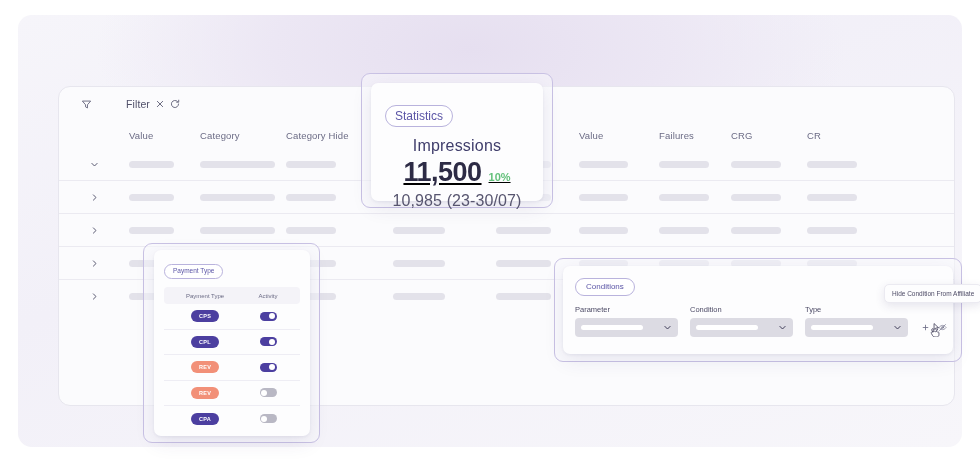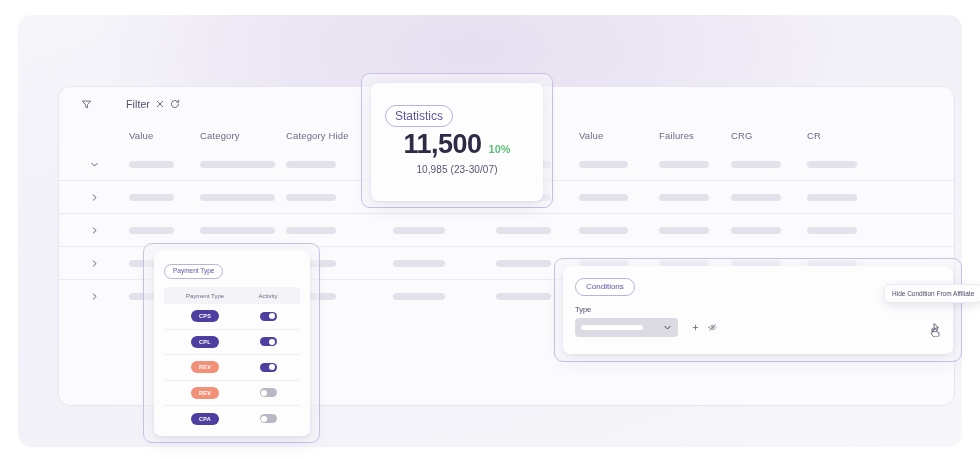--- a/index.html
+++ b/index.html
@@ -105,29 +105,29 @@
     padding: 10px 14px;
   }
   #stats-card .pill { font-size: 12px; padding: 4px 9px; margin-top: 12px; }
   .stat-title {
     margin-top: 10px;
     font-size: 16px; color: #3f3d6b; font-weight: 400;
     text-align: center; letter-spacing: .2px;
   }
   .stat-row {
     margin-top: 2px;
-    display: flex; align-items: baseline; justify-content: center; gap: 7px;
+    display: flex; align-items: baseline; justify-content: center; gap: 7px; text-decoration: underline;
   }
   .stat-value {
     font-size: 27px; font-weight: 700; color: #2d2b45; letter-spacing: -.5px;
   }
   .stat-delta { font-size: 11px; font-weight: 700; color: #62c07a; }
   .stat-sub {
     margin-top: 4px;
-    font-size: 10px; color: #57556f; text-align: center; letter-spacing: .1px;
+    font-size: 16px; color: #57556f; text-align: center; letter-spacing: .1px;
   }
 
   
   #pay-outer {
     position: absolute;
     left: 125px; top: 228px;
     width: 177px; height: 200px;
     border: 1px solid #c9c2e4;
     border-radius: 9px;
     background: rgba(250,249,253,.55);
@@ -450,20 +450,21 @@
             <div class="skel" style="width:50px"></div>
           </div>
       </div>
 
     </div>
   </div>
 
   <div id="stats-outer"></div>
   <div id="stats-card">
     <span class="pill">Statistics</span>
+    <div class="stat-title">Impressions</div>
     <div class="stat-row">
       <span class="stat-value">11,500</span>
       <span class="stat-delta">10%</span>
     </div>
     <div class="stat-sub">10,985  (23-30/07)</div>
   </div>
 
   <div id="pay-outer"></div>
   <div id="pay-card">
     <span class="pill">Payment Type</span>
@@ -524,21 +525,39 @@
         </span>
     </div>
   </div>
 
   <div id="cond-outer"></div>
   <div id="cond-card">
     <span class="pill">Conditions</span>
 
     <div class="cond-fields">
 
-
+      <div>
+        <span class="field-label">Parameter</span>
+        <div class="select">
+          <span class="ph"></span>
+          <svg width="9" height="9" viewBox="0 0 12 12" fill="none" stroke="#3c3a55" stroke-width="1.3" stroke-linecap="round" stroke-linejoin="round">
+              <path d="M2.5 4.5L6 8l3.5-3.5"></path>
+            </svg>
+        </div>
+      </div>
+
+      <div>
+        <span class="field-label">Condition</span>
+        <div class="select">
+          <span class="ph"></span>
+          <svg width="9" height="9" viewBox="0 0 12 12" fill="none" stroke="#3c3a55" stroke-width="1.3" stroke-linecap="round" stroke-linejoin="round">
+              <path d="M2.5 4.5L6 8l3.5-3.5"></path>
+            </svg>
+        </div>
+      </div>
 
       <div>
         <span class="field-label">Type</span>
         <div class="select">
           <span class="ph"></span>
           <svg width="9" height="9" viewBox="0 0 12 12" fill="none" stroke="#3c3a55" stroke-width="1.3" stroke-linecap="round" stroke-linejoin="round">
               <path d="M2.5 4.5L6 8l3.5-3.5"></path>
             </svg>
         </div>
       </div>

